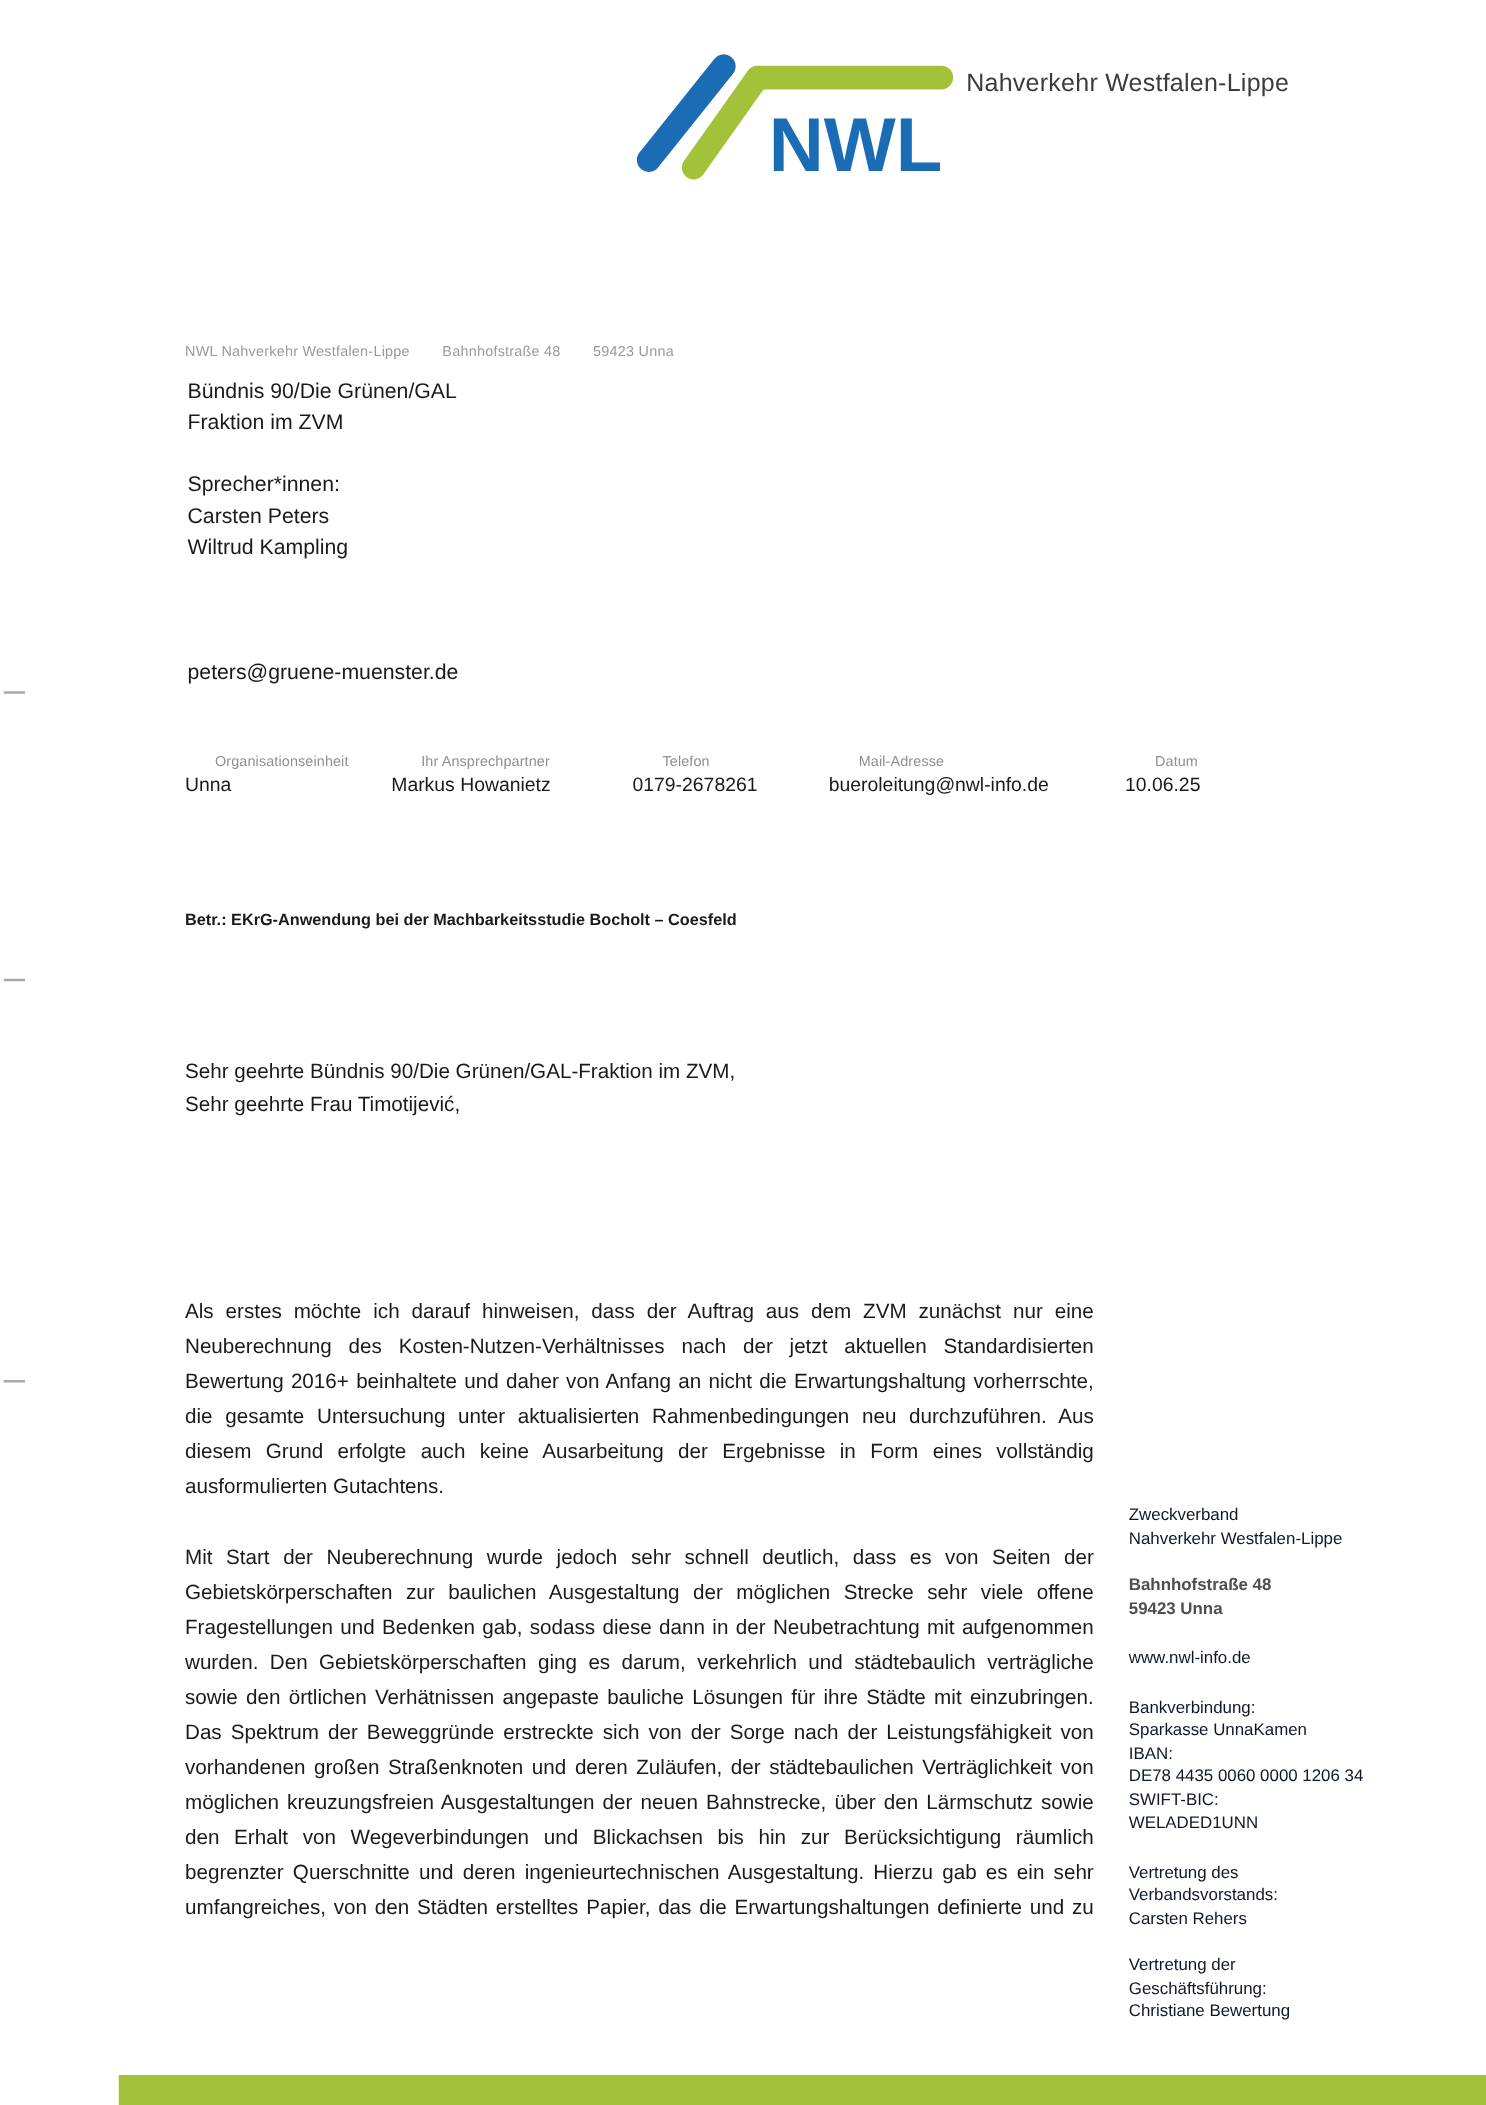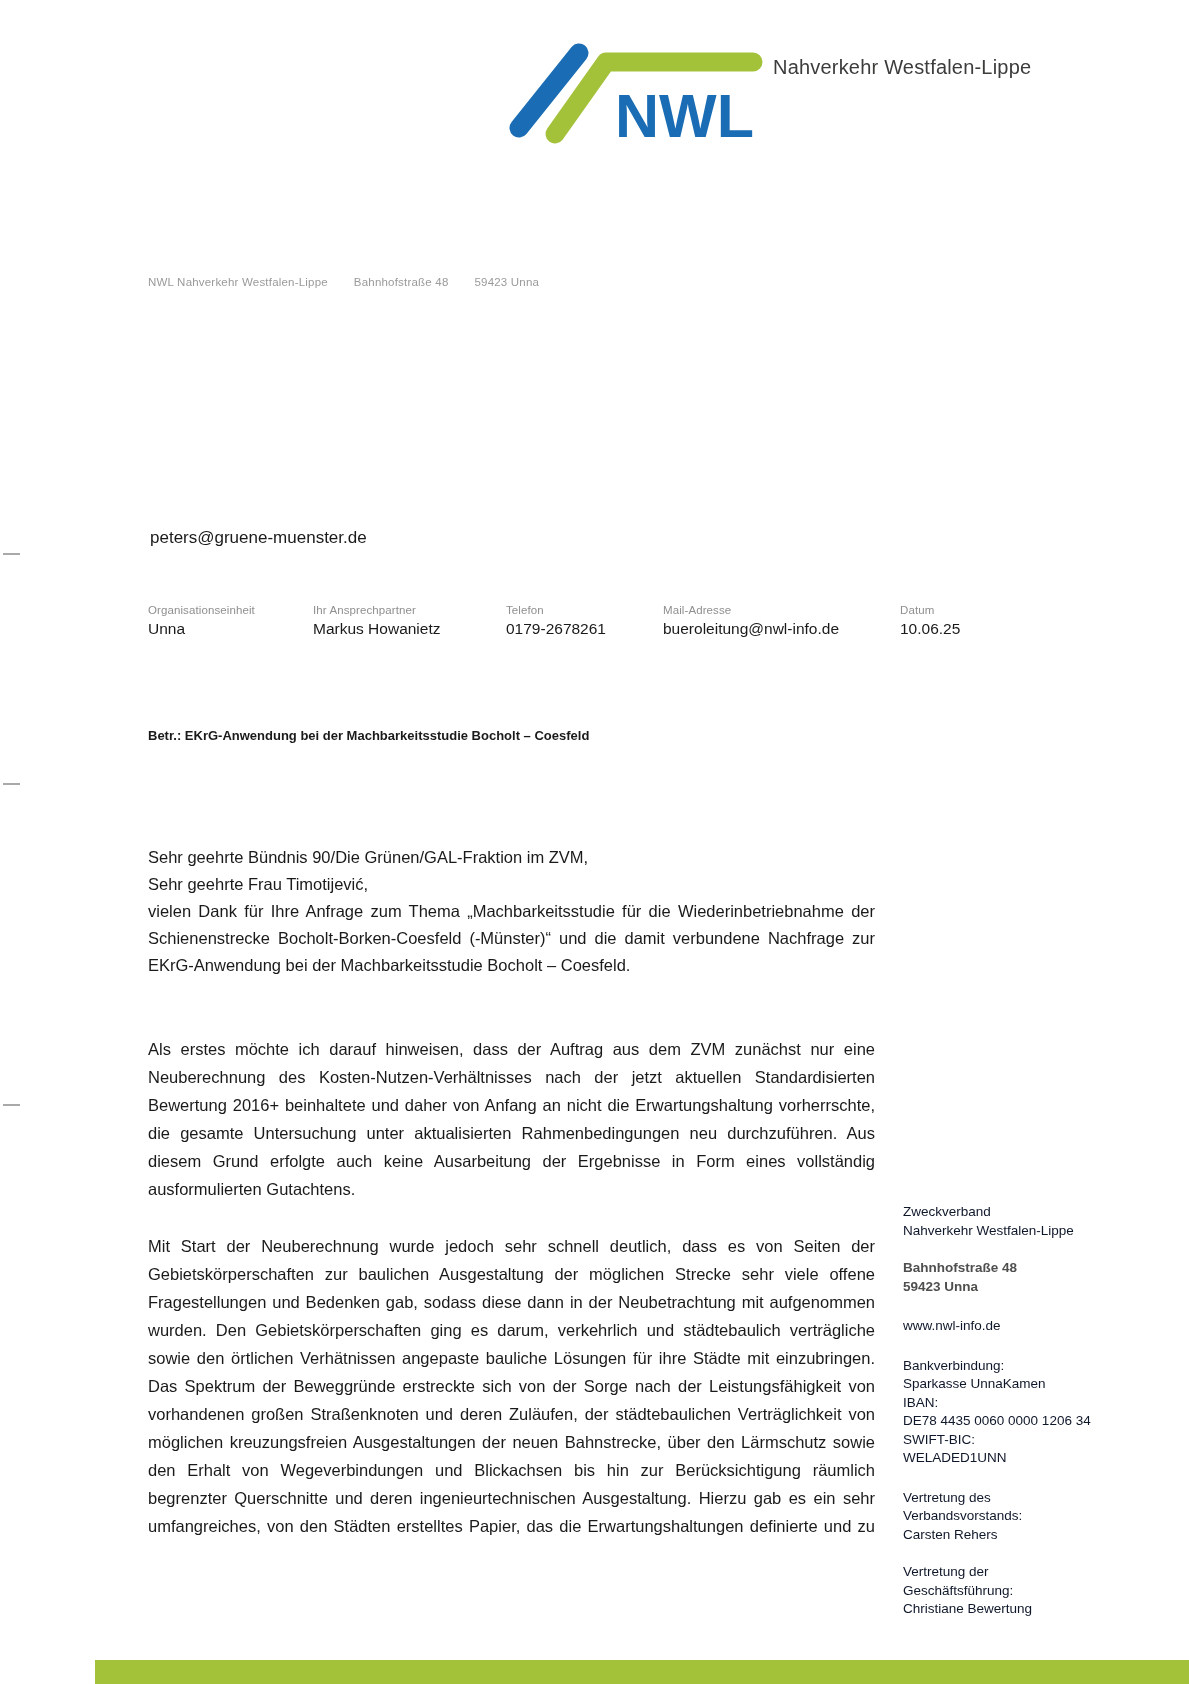--- a/index.html
+++ b/index.html
@@ -28,21 +28,21 @@
   .recipient{
     position:absolute;left:150px;top:300px;
     font-size:17px;line-height:25px;white-space:pre-line;
   }
   .recipient-email{
     position:absolute;left:150px;top:528px;
     font-size:17px;
   }
   
   .meta-col{position:absolute;top:604px;}
-  .meta-col .lbl{font-size:11.5px;color:#8f8f8f;letter-spacing:.1px;}
+  .meta-col .lbl{font-size:11.5px;color:#8f8f8f;letter-spacing:.1px;margin-left:24px;}
   .meta-col .val{font-size:15.5px;color:#1a1a1a;margin-top:4px;}
   
   .subject{
     position:absolute;left:148px;top:728px;width:727px;
     font-size:13px;font-weight:bold;
   }
   .salutation{
     position:absolute;left:148px;top:816px;width:727px;
     font-size:16.5px;line-height:27px;white-space:pre-line;margin-top:28px;
   }
@@ -92,20 +92,26 @@
   <div class="company-name">Nahverkehr Westfalen-Lippe</div>
 
   <div class="fold-mark" style="top:553px"></div>
   <div class="fold-mark" style="top:783px"></div>
   <div class="fold-mark" style="top:1104px"></div>
 
   <div class="sender-line">
     <span>NWL Nahverkehr Westfalen-Lippe</span><span>Bahnhofstraße 48</span><span>59423 Unna</span>
   </div>
 
+  <div class="recipient">Bündnis 90/Die Grünen/GAL
+Fraktion im ZVM
+
+Sprecher*innen:
+Carsten Peters
+Wiltrud Kampling</div>
   <div class="recipient-email">peters@gruene-muenster.de</div>
 
   <div class="meta-col" style="left:148px">
     <div class="lbl">Organisationseinheit</div>
     <div class="val">Unna</div>
   </div>
   <div class="meta-col" style="left:313px">
     <div class="lbl">Ihr Ansprechpartner</div>
     <div class="val">Markus Howanietz</div>
   </div>
@@ -118,21 +124,20 @@
     <div class="val">bueroleitung@nwl-info.de</div>
   </div>
   <div class="meta-col" style="left:900px">
     <div class="lbl">Datum</div>
     <div class="val">10.06.25</div>
   </div>
 
   <div class="subject">Betr.: EKrG-Anwendung bei der Machbarkeitsstudie Bocholt – Coesfeld</div>
   <div class="salutation">Sehr geehrte Bündnis 90/Die Grünen/GAL-Fraktion im ZVM,
 Sehr geehrte Frau Timotijević,</div>
-  <div class="para p1">vielen Dank für Ihre Anfrage zum Thema „Machbarkeitsstudie für die Wiederinbetriebnahme der Schienenstrecke Bocholt-Borken-Coesfeld (-Münster)“ und die damit verbundene Nachfrage zur EKrG-Anwendung bei der Machbarkeitsstudie Bocholt – Coesfeld.</div>
   <div class="para p2">Als erstes möchte ich darauf hinweisen, dass der Auftrag aus dem ZVM zunächst nur eine Neuberechnung des Kosten-Nutzen-Verhältnisses nach der jetzt aktuellen Standardisierten Bewertung 2016+ beinhaltete und daher von Anfang an nicht die Erwartungshaltung vorherrschte, die gesamte Untersuchung unter aktualisierten Rahmenbedingungen neu durchzuführen. Aus diesem Grund erfolgte auch keine Ausarbeitung der Ergebnisse in Form eines vollständig ausformulierten Gutachtens.</div>
   <div class="para p3">Mit Start der Neuberechnung wurde jedoch sehr schnell deutlich, dass es von Seiten der Gebietskörperschaften zur baulichen Ausgestaltung der möglichen Strecke sehr viele offene Fragestellungen und Bedenken gab, sodass diese dann in der Neubetrachtung mit aufgenommen wurden. Den Gebietskörperschaften ging es darum, verkehrlich und städtebaulich verträgliche sowie den örtlichen Verhätnissen angepaste bauliche Lösungen für ihre Städte mit einzubringen. Das Spektrum der Beweggründe erstreckte sich von der Sorge nach der Leistungsfähigkeit von vorhandenen großen Straßenknoten und deren Zuläufen, der städtebaulichen Verträglichkeit von möglichen kreuzungsfreien Ausgestaltungen der neuen Bahnstrecke, über den Lärmschutz sowie den Erhalt von Wegeverbindungen und Blickachsen bis hin zur Berücksichtigung räumlich begrenzter Querschnitte und deren ingenieurtechnischen Ausgestaltung. Hierzu gab es ein sehr umfangreiches, von den Städten erstelltes Papier, das die Erwartungshaltungen definierte und zu</div>
 
   <div class="sidebar">
     <div class="sb-block">Zweckverband
 Nahverkehr Westfalen-Lippe</div>
     <div class="sb-block bold gap-lg">Bahnhofstraße 48
 59423 Unna</div>
     <div class="sb-block gap-lg">www.nwl-info.de</div>
     <div class="sb-block gap-lg">Bankverbindung:

